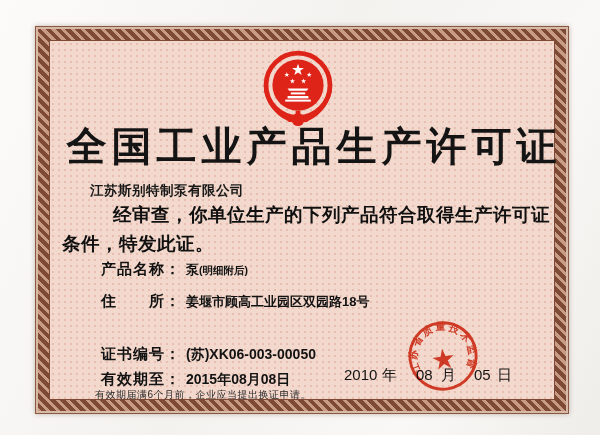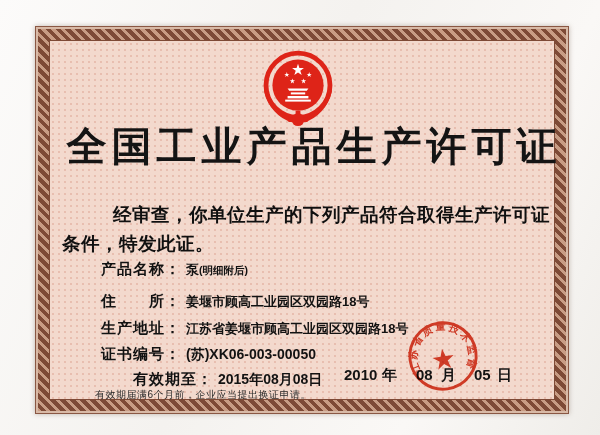--- a/index.html
+++ b/index.html
@@ -51,29 +51,29 @@
   .statement .ind{margin-left:51px;margin-top:29px;}
   .row{position:absolute;left:51px;white-space:nowrap;color:#121212;}
   .row .lbl{font-size:15px;font-weight:bold;letter-spacing:1px;}
   .row .val{font-size:13px;font-weight:bold;margin-left:5px;}
   .row .note{font-size:10.5px;font-weight:bold;}
   .r1{top:219px;}
   .r2{top:251px;}
   .r3{top:278px;}
   .r4{top:304px;}
   .r4 .val{font-size:14px;text-align:right;}
-  .r5{top:329px;margin-left:32px;}
+  .r5{top:329px;}
   .r5 .val{font-size:14px;}
   .fine{
     position:absolute;left:45px;top:347px;
     font-size:10px;font-weight:normal;color:#2a2a2a;letter-spacing:.5px;
   }
   .dateline{position:absolute;left:0;top:325px;width:100%;height:20px;}
   .dateline span{
-    position:absolute;font-size:15px;font-weight:bold;color:#131313;white-space:nowrap;
+    position:absolute;font-size:15px;font-weight:normal;color:#131313;white-space:nowrap;
   }
   .dl-year{left:294px;}
   .dl-ylab{left:332px;}
   .dl-month{left:366px;}
   .dl-mlab{left:391px;}
   .dl-day{left:424px;}
   .dl-dlab{left:447px;}
   .seal{
     position:absolute;left:354px;top:276px;width:78px;height:78px;
     transform:rotate(-8deg);
@@ -111,34 +111,32 @@
         <use href="#star" fill="#ffffff" transform="translate(64,31) scale(0.34)"></use>
 
         <path d="M37,48 L63,48 L61,51 L39,51 Z" fill="#ffffff"></path>
         <rect x="41" y="53" width="18" height="2.5" fill="#ffffff"></rect>
         <rect x="37" y="57.5" width="26" height="3" fill="#ffffff"></rect>
         <rect x="34" y="62" width="32" height="2.5" fill="#ffffff"></rect>
       </svg>
 
       <div class="title">全国工业产品生产许可证</div>
 
+      <div class="company">江苏斯别特制泵有限公司</div>
 
       <div class="statement">
         <span class="ind">经审查，你单位生产的下列产品符合取得生产许可证</span><br>
         <span>条件，特发此证。</span>
       </div>
 
       <div class="row r1">
         <span class="lbl">产品名称：</span><span class="val">泵</span><span class="note">(明细附后)</span>
       </div>
       <div class="row r2">
         <span class="lbl">住　　所：</span><span class="val">姜堰市顾高工业园区双园路18号</span>
-      </div>
-      <div class="row r3">
-        <span class="lbl">生产地址：</span><span class="val">江苏省姜堰市顾高工业园区双园路18号</span>
       </div>
       <div class="row r4">
         <span class="lbl">证书编号：</span><span class="val">(苏)XK06-003-00050</span>
       </div>
       <div class="row r5">
         <span class="lbl">有效期至：</span><span class="val">2015年08月08日</span>
       </div>
 
       <div class="fine">有效期届满6个月前，企业应当提出换证申请。</div>
 

